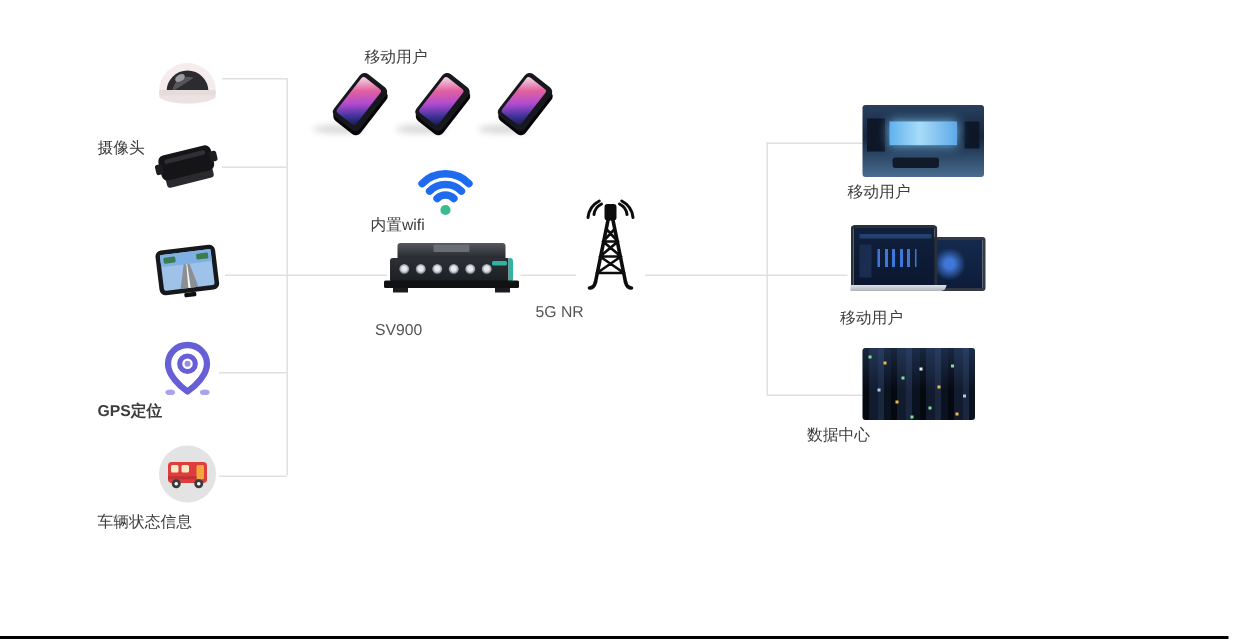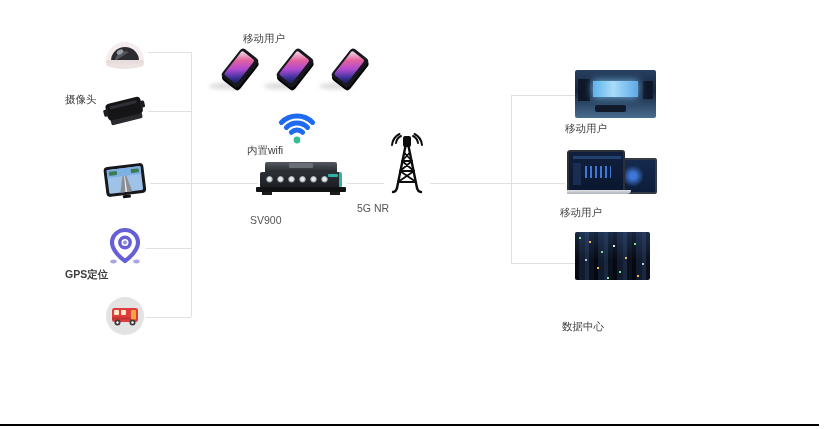--- a/index.html
+++ b/index.html
@@ -171,20 +171,21 @@
       <rect x="9" y="14" width="5" height="5" rx="1" fill="#fde9c8"></rect>
       <rect x="16" y="14" width="5" height="5" rx="1" fill="#fde9c8"></rect>
       <rect x="26" y="14" width="5" height="9.5" rx="1" fill="#f2a73d"></rect>
       <rect x="7" y="21.5" width="19" height="2" fill="#c23232"></rect>
       <circle cx="12.5" cy="26.5" r="3" fill="#3a3a3a"></circle>
       <circle cx="12.5" cy="26.5" r="1.2" fill="#ffffff"></circle>
       <circle cx="27.5" cy="26.5" r="3" fill="#3a3a3a"></circle>
       <circle cx="27.5" cy="26.5" r="1.2" fill="#ffffff"></circle>
     </svg>
   </div>
+  <div class="label" style="left:65px; top:342px; width:120px;">车辆状态信息</div>
 
   <div class="label" style="left:243px; top:32px; width:100px;">移动用户</div>
   <div class="phone" style="left:229px; top:50px;">
     <span class="shadow"></span>
       <span class="body"></span>
       <span class="screen"></span>
   </div>
   <div class="phone" style="left:284px; top:50px;">
     <span class="shadow"></span>
       <span class="body"></span>
@@ -258,16 +259,16 @@
         <div class="bars"></div>
       </div>
     <div class="laptop-base"></div>
   </div>
   <div class="label" style="left:560px; top:206px; width:100px;">移动用户</div>
 
   <div class="photo photo-datacenter" style="left:575px; top:232px; width:75px; height:48px;">
     <div class="glow"></div>
     <div class="speck" style="left:4px; top:5px;"></div>
   </div>
-  <div class="label" style="left:562px; top:284px; width:100px;margin-top:36px;">数据中心</div>
+  <div class="label" style="left:538px; top:284px; width:100px;">数据中心</div>
 
   <div class="bottom-rule"></div>
 </div>
 
 </body></html>

